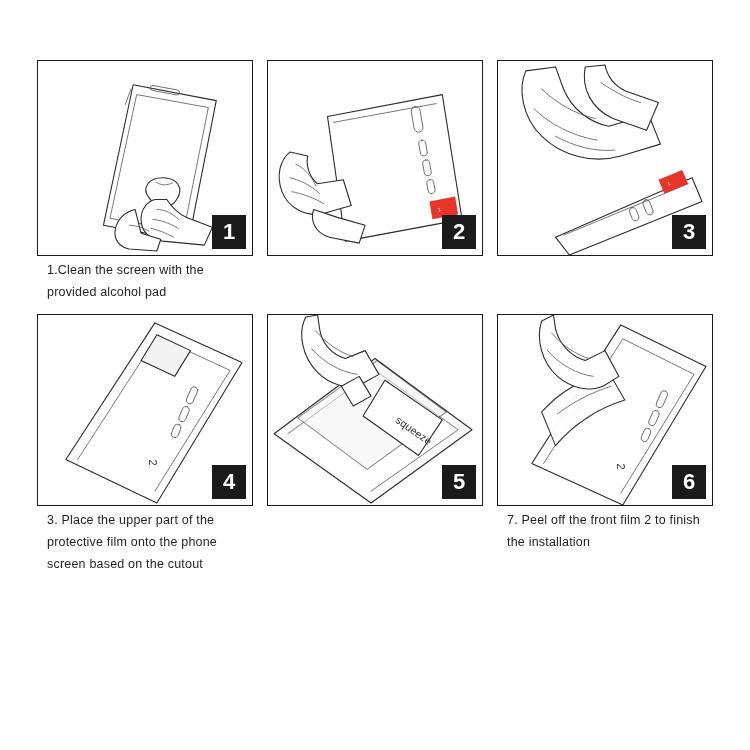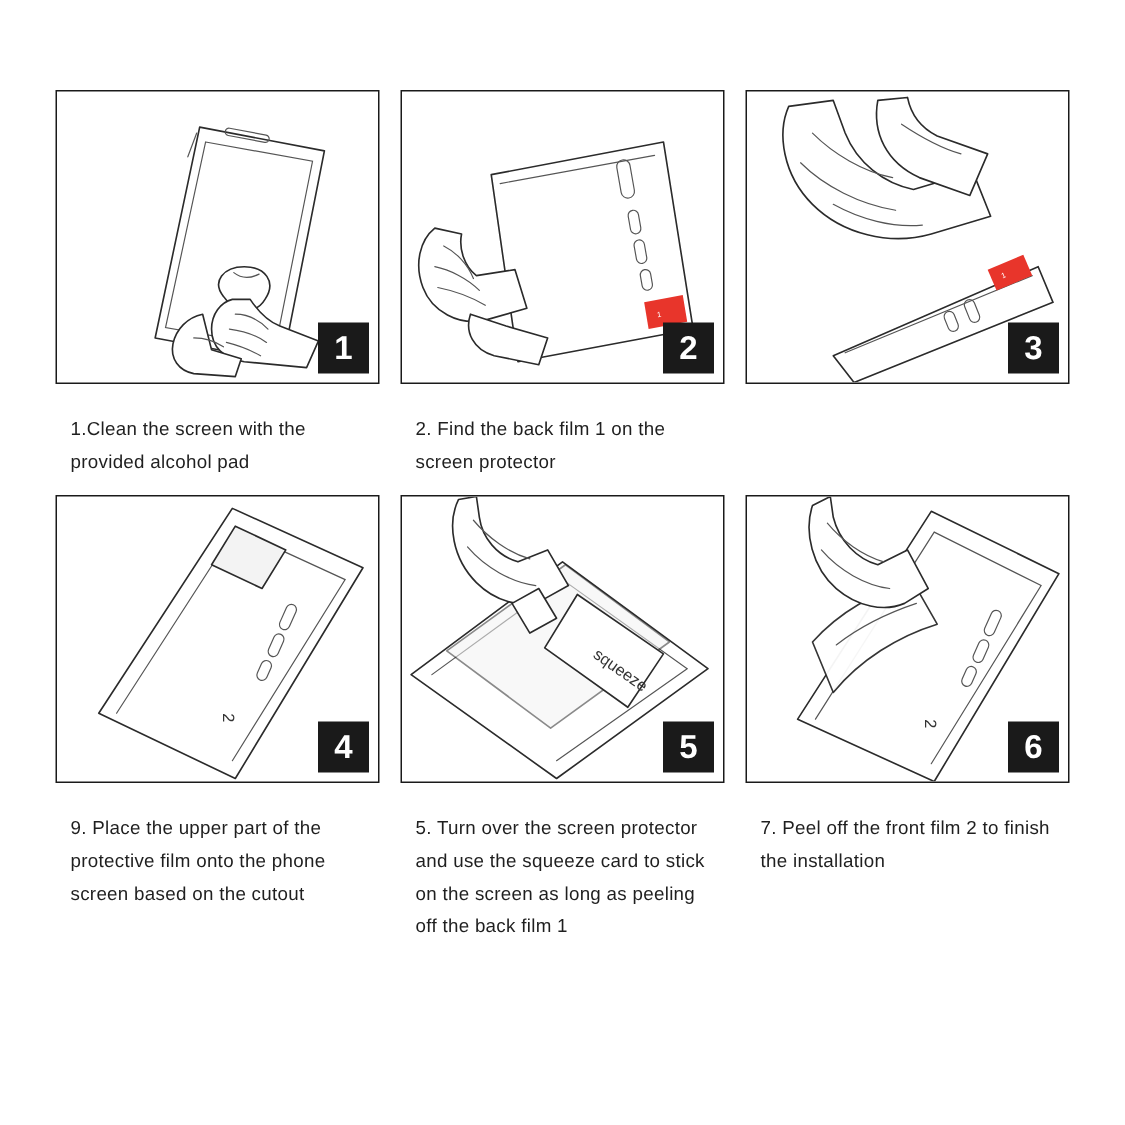--- a/index.html
+++ b/index.html
@@ -56,21 +56,21 @@
     height: 34px;
     background: #1a1a1a;
     color: #ffffff;
     font-size: 22px;
     font-weight: bold;
     line-height: 34px;
     text-align: center;
     font-family: "Liberation Sans", sans-serif;
   }
   .caption {
-    margin-top: 20px;
+    margin-top: 4px;
     font-size: 12.5px;
     line-height: 1.75;
     color: #1f1f1f;
     letter-spacing: 0.2px;
     padding-left: 10px;
     padding-right: 4px;
   }
   .row2 .panel {
     height: 192px;
   }
@@ -155,21 +155,20 @@
           <text class="tiny" x="172" y="152" transform="rotate(-10 172 152)">1</text>
 
           <path class="ln fill-w" d="M22 92 C12 100, 8 116, 14 132 C20 148, 38 158, 56 154 L84 146 L76 120 L50 124 C42 118, 38 106, 40 96 Z"></path>
           <path class="ln-thin" d="M28 104 C36 108, 44 116, 48 126"></path>
           <path class="ln-thin" d="M22 118 C32 120, 44 126, 52 134"></path>
           <path class="ln-thin" d="M24 132 C34 134, 46 138, 56 144"></path>
           <path class="ln fill-w" d="M46 150 C42 162, 48 174, 62 178 L92 184 L98 166 L70 158 Z"></path>
         </svg>
         <div class="step-badge">2</div>
       </div>
-      <div class="caption">2. Find the back film 1 on the screen protector</div>
     </div>
 
     <div class="cell">
       <div class="panel">
         <svg viewBox="0 0 216 196" xmlns="http://www.w3.org/2000/svg">
 
           <path class="ln fill-w" d="M58 178 L196 118 L206 142 L72 196 Z"></path>
           <path class="ln-thin" d="M66 176 L192 124"></path>
           <rect x="148" y="140" width="7" height="16" rx="3.5" class="ln-thin" transform="rotate(-22 151 148)"></rect>
           <rect x="134" y="148" width="7" height="14" rx="3.5" class="ln-thin" transform="rotate(-22 137 155)"></rect>
@@ -198,21 +197,21 @@
           <path class="ln fill-gray" d="M120 20 L154 36 L138 62 L104 46 Z" stroke="#2b2b2b" stroke-width="1.1"></path>
 
           <rect x="152" y="72" width="7" height="18" rx="3.5" class="ln-thin" transform="rotate(24 155 81)"></rect>
           <rect x="144" y="92" width="7" height="16" rx="3.5" class="ln-thin" transform="rotate(24 147 100)"></rect>
           <rect x="136" y="110" width="7" height="14" rx="3.5" class="ln-thin" transform="rotate(24 139 117)"></rect>
 
           <text class="lbl-vert" x="112" y="146" transform="rotate(90 112 146)">2</text>
         </svg>
         <div class="step-badge">4</div>
       </div>
-      <div class="caption">9. Place the upper part of the protective film onto the phone screen based on the cutout</div>
+      <div class="caption">3. Place the upper part of the protective film onto the phone screen based on the cutout</div>
     </div>
 
     <div class="cell row2">
       <div class="panel">
         <svg viewBox="0 0 216 192" xmlns="http://www.w3.org/2000/svg">
 
           <path class="ln fill-w" d="M6 120 L108 44 L206 116 L104 190 Z"></path>
           <path class="ln-thin" d="M20 120 L108 56 L192 116 L104 178"></path>
 
           <path class="ln fill-gray" d="M30 104 L110 46 L180 98 L100 156 Z" stroke="#2b2b2b" stroke-width="1.0" opacity="0.55"></path>
@@ -221,21 +220,20 @@
           <text x="128" y="108" class="lbl-vert" transform="rotate(35 128 108)">squeeze</text>
 
           <path class="ln fill-w" d="M38 2 C30 18, 34 42, 50 58 C62 70, 80 76, 94 70 L112 60 L98 36 L78 44 C64 40, 54 28, 52 14 L50 0 Z"></path>
           <path class="ln-thin" d="M48 16 C58 28, 72 38, 86 42"></path>
           <path class="ln-thin" d="M44 34 C56 48, 74 58, 90 60"></path>
 
           <path class="ln fill-w" d="M74 72 L92 62 L104 82 L86 92 Z"></path>
         </svg>
         <div class="step-badge">5</div>
       </div>
-      <div class="caption">5. Turn over the screen protector and use the squeeze card to stick on the screen as long as peeling off the back film 1</div>
     </div>
 
     <div class="cell row2">
       <div class="panel">
         <svg viewBox="0 0 216 192" xmlns="http://www.w3.org/2000/svg">
 
           <path class="ln fill-w" d="M34 150 L124 10 L210 52 L126 192 Z"></path>
           <path class="ln-thin" d="M46 150 L126 24 L198 60 L124 180"></path>
 
           <rect x="162" y="76" width="7" height="18" rx="3.5" class="ln-thin" transform="rotate(24 165 85)"></rect>

